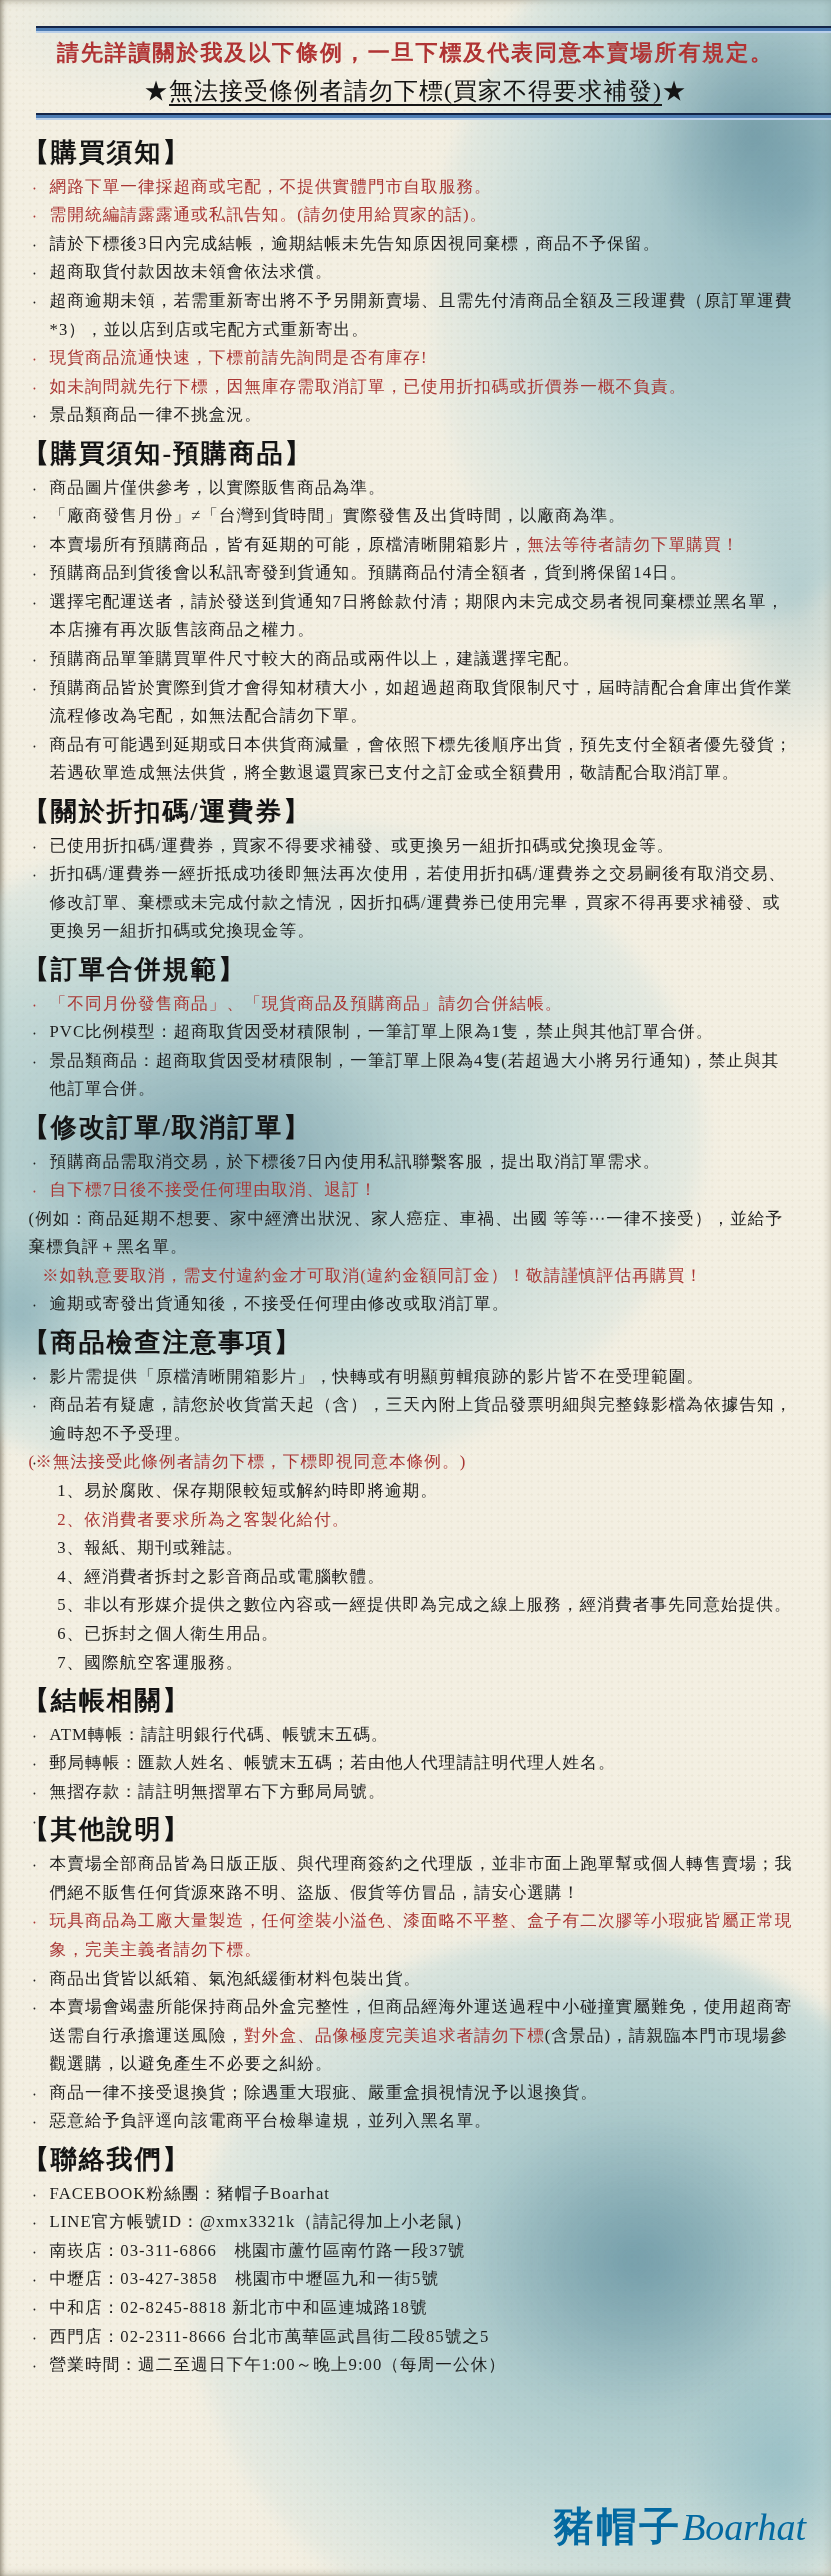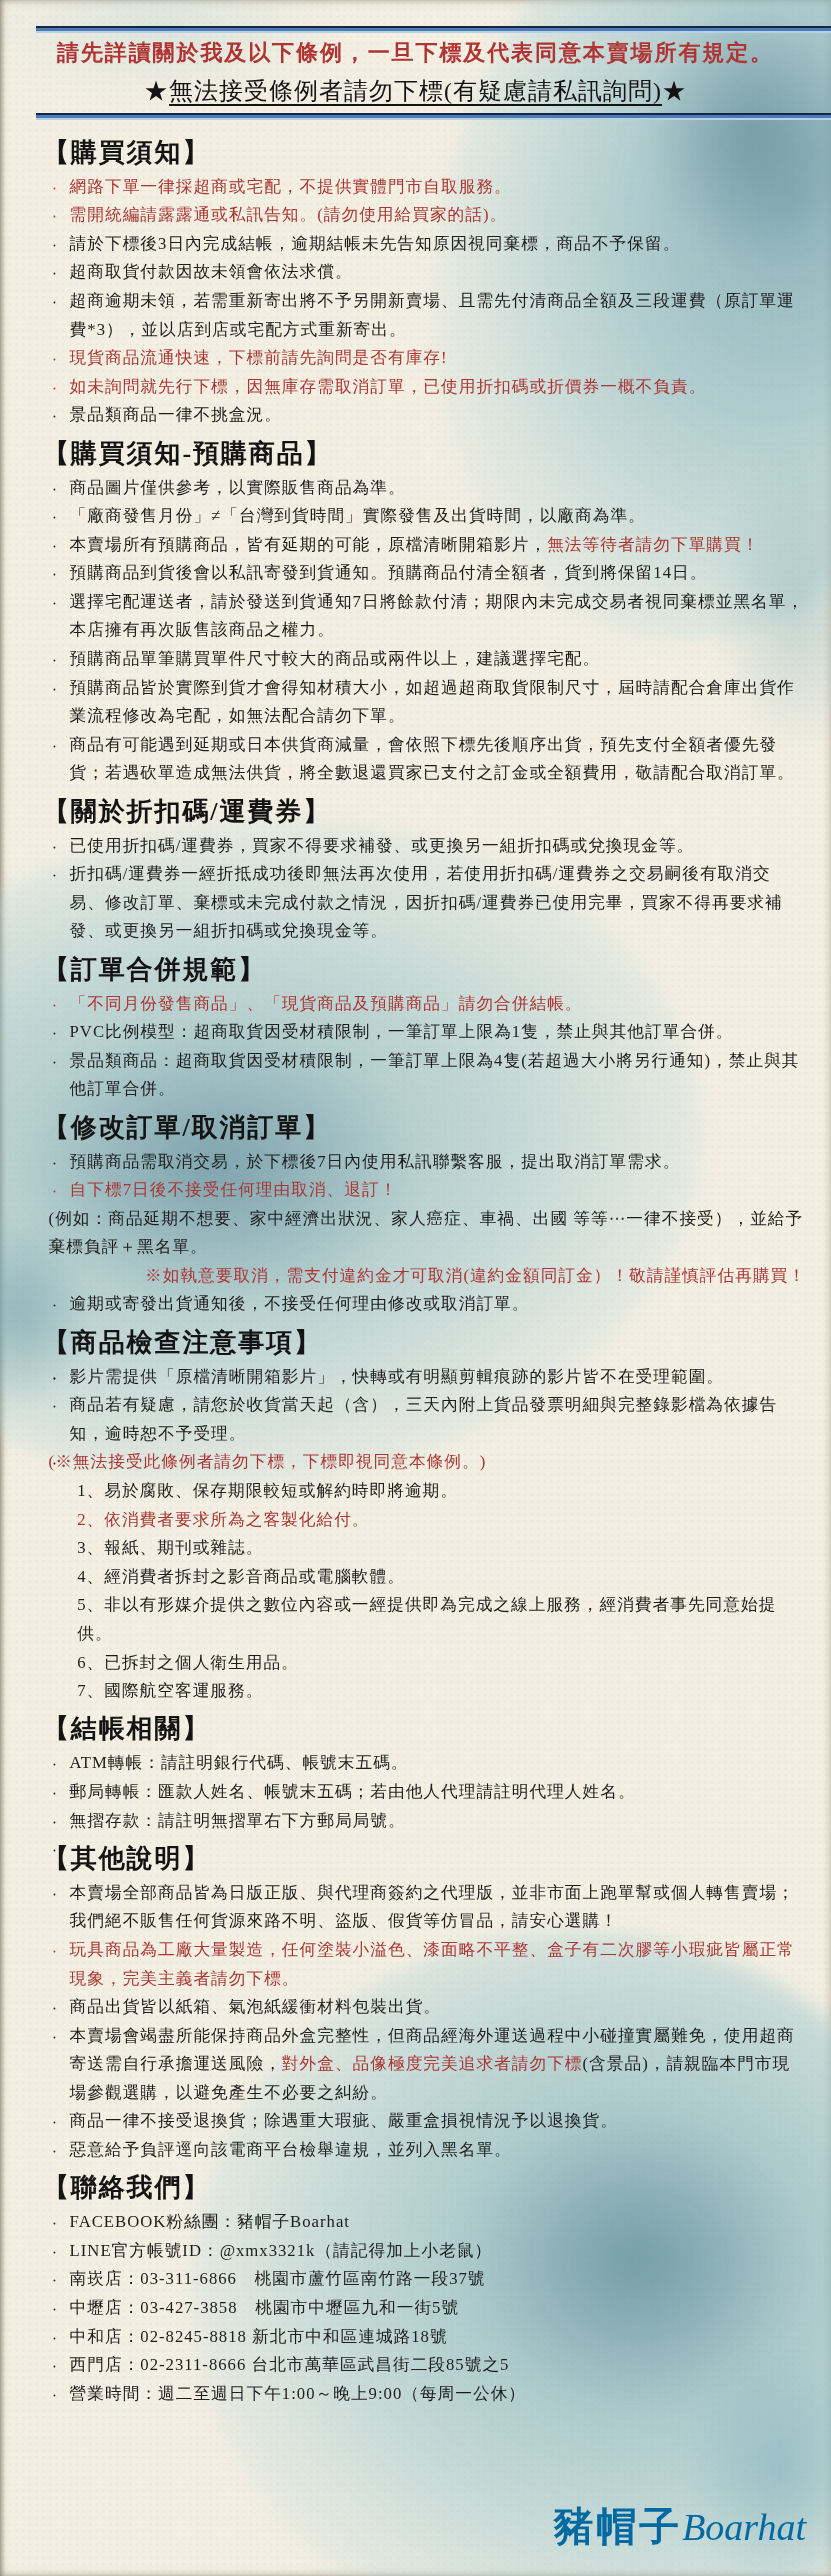--- a/index.html
+++ b/index.html
@@ -41,28 +41,28 @@
   .bar{position:absolute;left:36px;right:0;height:6.7px;z-index:2;
        background:linear-gradient(to bottom,#142547 0%,#142547 28%,#4d7cb3 28%,#4d7cb3 72%,#b9cfe9 72%,#b9cfe9 100%);}
   .bar-top{top:26px;}
   .bar-mid{top:113px;}
   .header-title{position:absolute;top:38px;left:0;width:100%;text-align:center;z-index:2;
        color:#b03434;font-size:22px;font-weight:bold;letter-spacing:1.9px;}
   .header-warning{position:absolute;top:75px;left:0;width:100%;text-align:center;z-index:2;
        color:#141414;font-size:24px;letter-spacing:1px;}
   .header-warning .uline{text-decoration:underline;text-underline-offset:4.8px;}
   
-  .content{position:absolute;top:129px;left:28.6px;right:25px;z-index:1;margin-left:20px;}
+  .content{position:absolute;top:129px;left:28.6px;right:37px;z-index:1;}
   .sec-heading{margin:5.7px 0 1.9px -5.7px;font-size:26px;line-height:36px;font-weight:bold;
        color:#141414;letter-spacing:1.9px;}
   .item{position:relative;margin:0;padding:0 0 0 21px;font-size:16.7px;line-height:28.6px;
        color:#1d1d1d;letter-spacing:1px;}
   .item .bullet{position:absolute;left:3.8px;top:0;font-size:14.3px;}
   .item.noBullet{padding-left:0;}
-  .item.indentSm{padding-left:13.3px;text-align:right;}
+  .item.indentSm{padding-left:13.3px;}
   .item.num{padding-left:28.6px;}
   .c-r{color:#a93634;}
   .c-k{color:#1d1d1d;}
   
   .signature{position:absolute;top:2499px;right:25px;z-index:2;color:#0369a1;white-space:nowrap;}
   .signature .zh{font-size:40px;font-weight:bold;letter-spacing:2.9px;}
   .signature .en{font-size:38px;font-style:italic;}
 </style>
 </head>
 <body>
@@ -76,21 +76,21 @@
   <div class="wc wc2"></div>
   <div class="wc wc2b"></div>
   <div class="wc wc4"></div>
   <div class="wc wc3"></div>
   <div class="wc wc3b"></div>
   <div class="wc wc7"></div>
 
   <div class="bar bar-top"></div>
   <div class="header-title">請先詳讀關於我及以下條例，一旦下標及代表同意本賣場所有規定。</div>
   <div class="header-warning">
-    <span>★</span><span class="uline">無法接受條例者請勿下標(有疑慮請私訊詢問)</span><span>★</span>
+    <span>★</span><span class="uline">無法接受條例者請勿下標(買家不得要求補發)</span><span>★</span>
   </div>
   <div class="bar bar-mid"></div>
 
   <div class="content" id="sections-container">
       <section>
         <h2 class="sec-heading">【購買須知】</h2>
         <p class="item"><span class="bullet c-r">‧</span><span class="c-r">網路下單一律採超商或宅配，不提供實體門市自取服務。</span></p>
         <p class="item"><span class="bullet c-r">‧</span><span class="c-r">需開統編請露露通或私訊告知。(請勿使用給買家的話)。</span></p>
         <p class="item"><span class="bullet c-k">‧</span><span class="c-k">請於下標後3日內完成結帳，逾期結帳未先告知原因視同棄標，商品不予保留。</span></p>
         <p class="item"><span class="bullet c-k">‧</span><span class="c-k">超商取貨付款因故未領會依法求償。</span></p>

